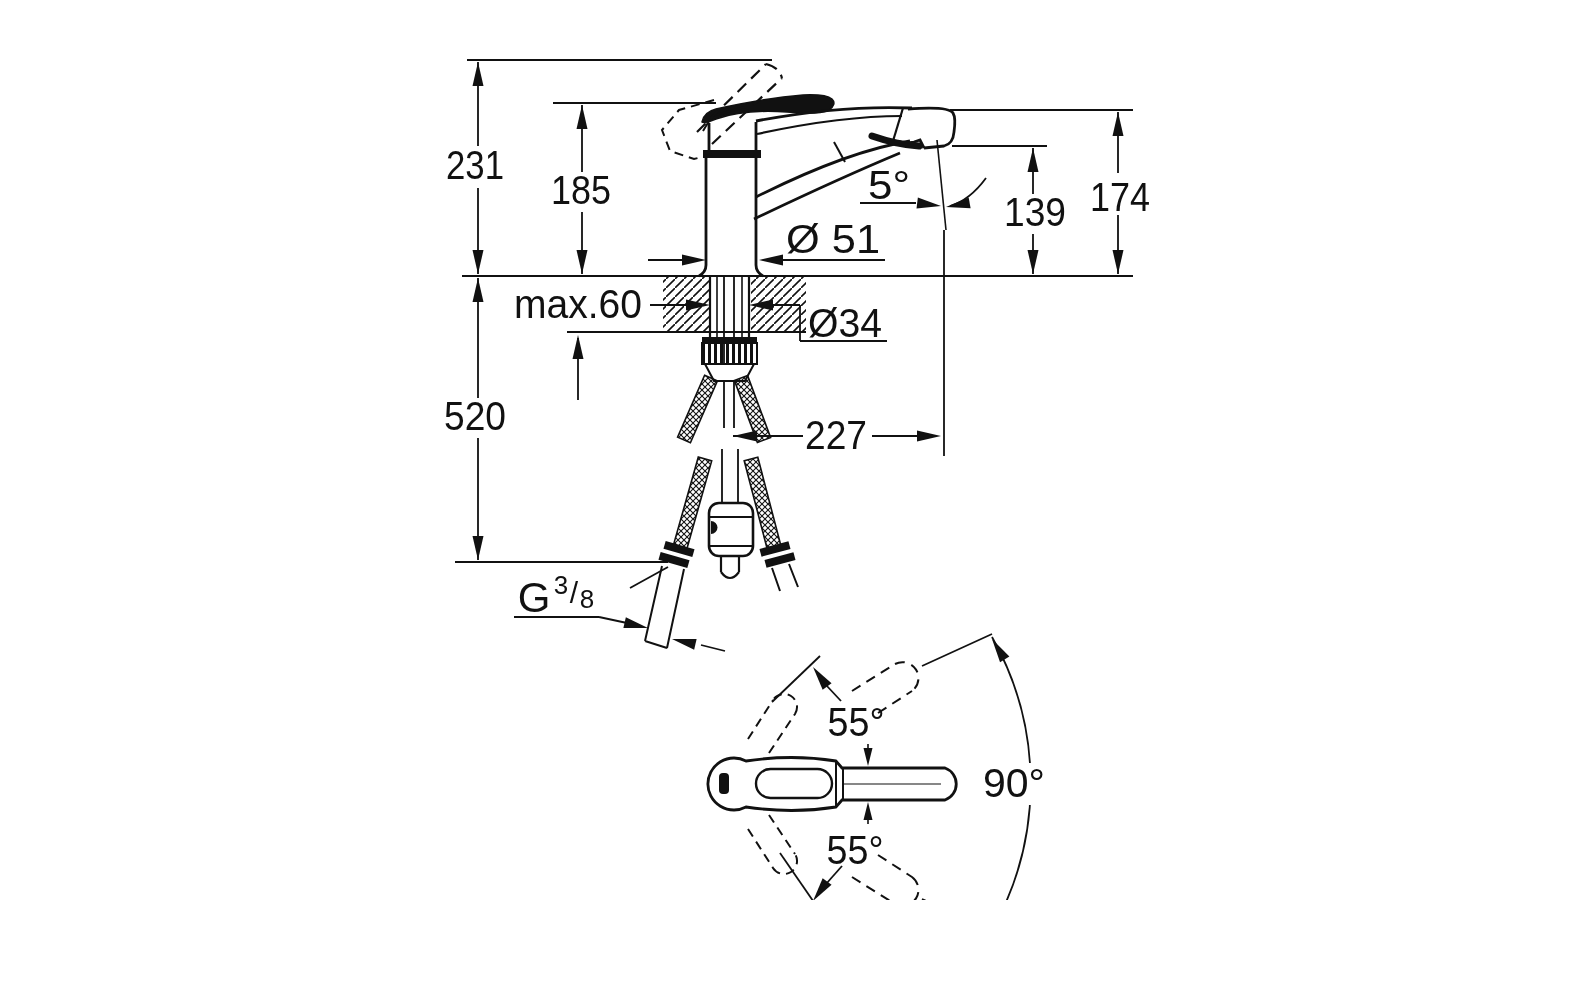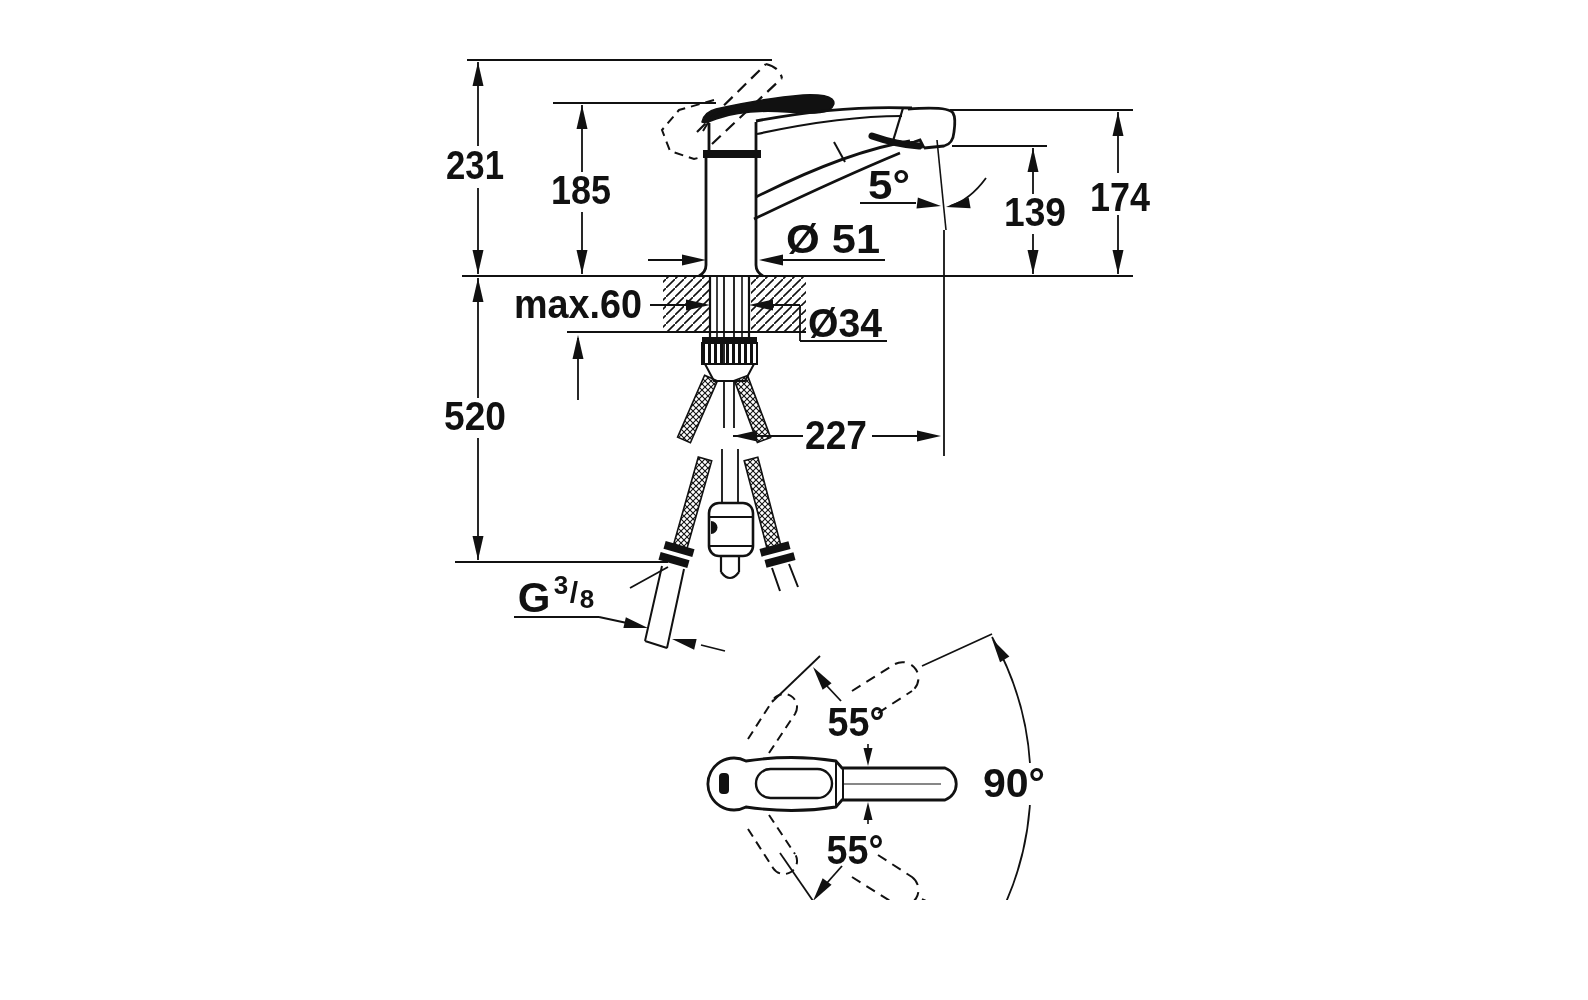--- a/index.html
+++ b/index.html
@@ -1,16 +1,16 @@
 <!DOCTYPE html>
 <html><head>
 <meta charset="utf-8">
 <style>
   html,body{margin:0;padding:0;background:#fff;}
-  .stage{position:relative;width:1588px;height:900px;background:#fff;overflow:hidden;font-weight:bold;}
+  .stage{position:relative;width:1588px;height:900px;background:#fff;overflow:hidden;}
   svg{position:absolute;left:0;top:0;}
   text{font-family:"Liberation Sans","DejaVu Sans",sans-serif;fill:#111;}
   .dim{font-size:41px;}
   .dimS{font-size:26px;}
   .dimG{font-size:42px;}
   .dimSl{font-size:30px;}
 </style>
 </head>
 <body>
 

